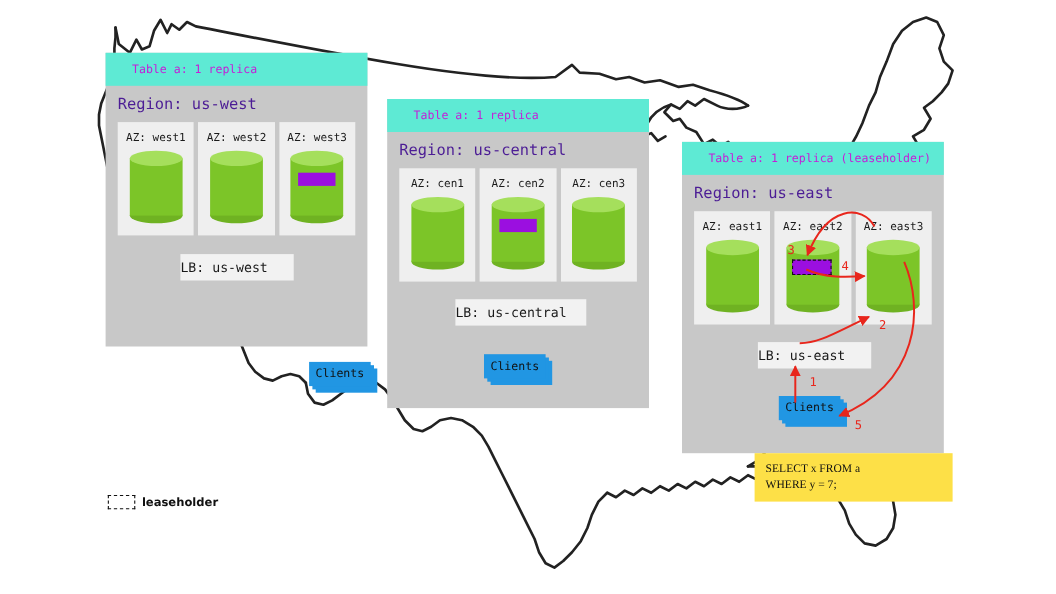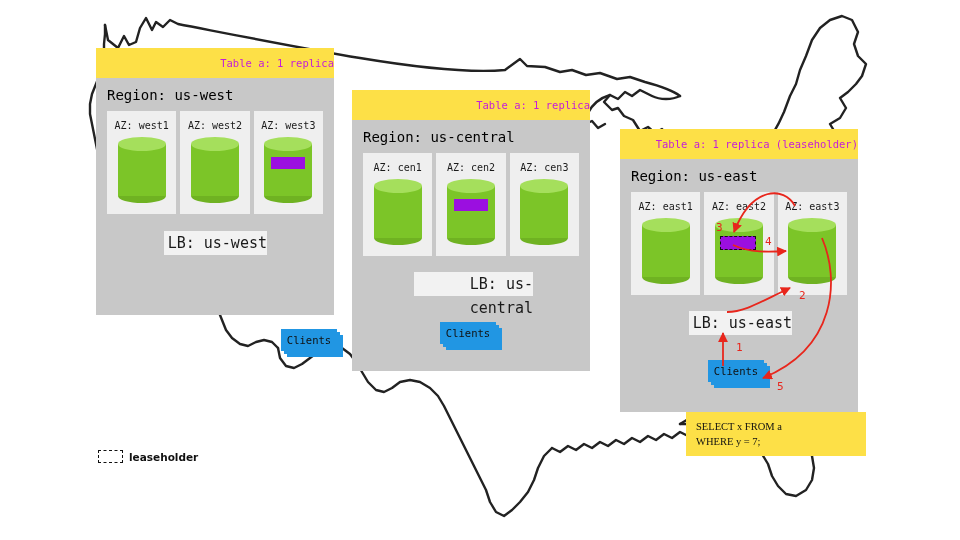--- a/index.html
+++ b/index.html
@@ -5,45 +5,45 @@
   html,body{margin:0;padding:0;background:#ffffff;}
   body{width:960px;height:540px;position:relative;overflow:hidden;
        font-family:"DejaVu Sans Mono","Liberation Mono",monospace;}
 
   #stage{position:absolute;left:0;top:0;width:960px;height:540px;}
 
   #usmap{position:absolute;left:0;top:0;width:960px;height:540px;z-index:1;}
 
   
   .panel{position:absolute;z-index:5;background:#c8c8c8;}
-  .panel-head{background:#fde047;height:30px;display:flex;align-items:center;
-              padding-left:10px;box-sizing:border-box;justify-content:flex-end;}
+  .panel-head{background:#5eead4;height:30px;display:flex;align-items:center;
+              padding-left:24px;box-sizing:border-box;}
   .panel-head-text{color:#c41ed8;font-size:10.5px;letter-spacing:0px;
                    font-family:"DejaVu Sans Mono","Liberation Mono",monospace;}
-  .region-title{color:#000000;font-size:14px;padding:9px 0 8px 11px;
+  .region-title{color:#4c1d95;font-size:14px;padding:9px 0 8px 11px;
                 font-family:"DejaVu Sans Mono","Liberation Mono",monospace;}
 
   .az-strip{position:relative;margin:0 11px;display:flex;background:#c8c8c8;gap:4px;}
   .az-box{background:#efefef;flex:1;position:relative;height:103px;}
   .az-label{text-align:center;font-size:10px;color:#1a1a1a;padding-top:9px;
             font-family:"DejaVu Sans Mono","Liberation Mono",monospace;}
 
   
   .cyl{position:relative;width:48px;height:66px;margin:6px auto 0 auto;}
   .cyl-body{position:absolute;left:0;top:7px;width:48px;height:52px;background:#7cc528;}
   .cyl-top{position:absolute;left:0;top:0;width:48px;height:14px;border-radius:50%;
            background:#a5df5c;}
   .cyl-bot{position:absolute;left:0;top:52px;width:48px;height:14px;border-radius:50%;
            background:#6fb222;}
   .lease{position:absolute;left:7px;top:20px;width:34px;height:12px;background:#9b0fe0;}
   .lease.dashed{border:1.5px dashed #111;left:5px;top:18px;}
 
   
-  .lb{position:absolute;background:#f2f2f2;font-size:15px;color:#1a1a1a;
-      text-align:right;line-height:24px;height:24px;z-index:8;
+  .lb{position:absolute;background:#f2f2f2;font-size:12px;color:#1a1a1a;
+      text-align:left;line-height:24px;height:24px;z-index:8;
       font-family:"DejaVu Sans Mono","Liberation Mono",monospace;}
 
   
   .clients{position:absolute;z-index:8;width:60px;height:24px;}
   .clients .sh{position:absolute;background:#2196e3;width:56px;height:22px;}
   .clients .sh1{left:6px;top:6px;}
   .clients .sh2{left:3px;top:3px;}
   .clients .top{position:absolute;left:0;top:0;width:56px;height:22px;background:#2196e3;
                 color:#111;font-size:10.5px;text-align:center;line-height:22px;
                 font-family:"DejaVu Sans Mono","Liberation Mono",monospace;}

